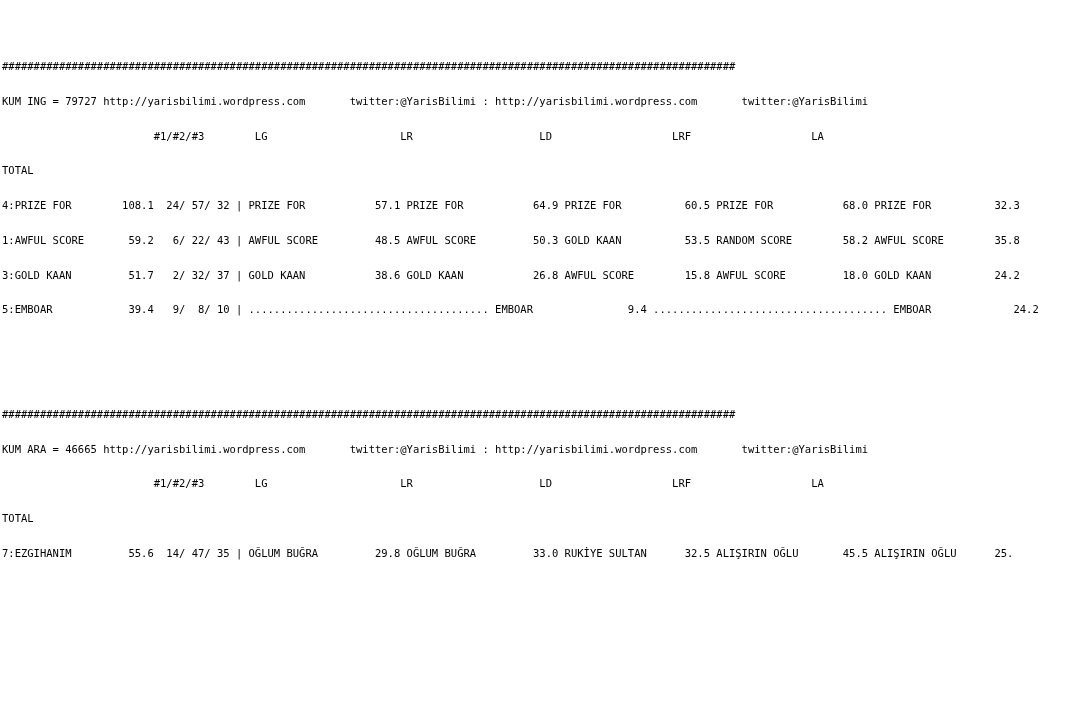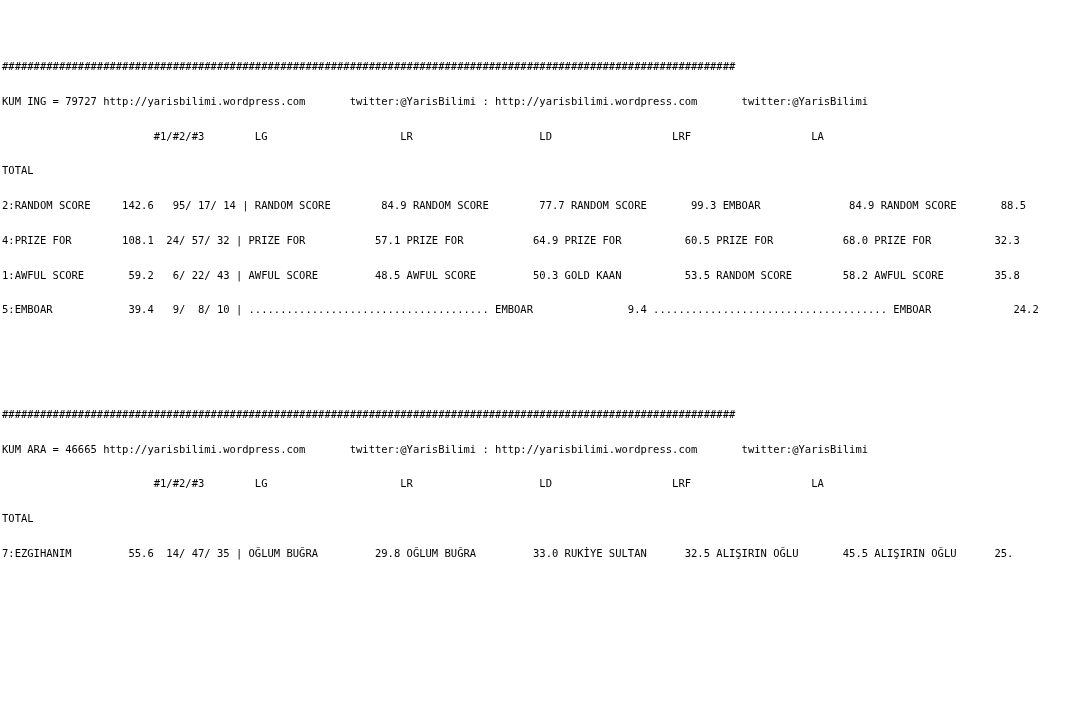--- a/index.html
+++ b/index.html
@@ -26,23 +26,23 @@
 </head>
 <body>
 
 <div id="sheet">
   
   <div class="blk">
     <span class="line rule">####################################################################################################################</span>
     <span class="line">KUM ING = 79727 http://yarisbilimi.wordpress.com       twitter:@YarisBilimi : http://yarisbilimi.wordpress.com       twitter:@YarisBilimi</span>
     <span class="line">                        #1/#2/#3        LG                     LR                    LD                   LRF                   LA</span>
     <span class="line">TOTAL</span>
-    <span class="line">2:RANDOM SCORE     142.6   95/ 17/ 14 | RANDOM SCORE        84.9 RANDOM SCORE        77.7 RANDOM SCORE       99.3 EMBOAR              84.9 RANDOM SCORE       88.5</span>
     <span class="line">4:PRIZE FOR        108.1  24/ 57/ 32 | PRIZE FOR           57.1 PRIZE FOR           64.9 PRIZE FOR          60.5 PRIZE FOR           68.0 PRIZE FOR          32.3</span>
     <span class="line">1:AWFUL SCORE       59.2   6/ 22/ 43 | AWFUL SCORE         48.5 AWFUL SCORE         50.3 GOLD KAAN          53.5 RANDOM SCORE        58.2 AWFUL SCORE        35.8</span>
+    <span class="line">3:GOLD KAAN         51.7   2/ 32/ 37 | GOLD KAAN           38.6 GOLD KAAN           26.8 AWFUL SCORE        15.8 AWFUL SCORE         18.0 GOLD KAAN          24.2</span>
     <span class="line">5:EMBOAR            39.4   9/  8/ 10 | ...................................... EMBOAR               9.4 ..................................... EMBOAR             24.2</span>
   </div>
 
   
   <div class="blk">
     <span class="line rule">####################################################################################################################</span>
     <span class="line">KUM ARA = 46665 http://yarisbilimi.wordpress.com       twitter:@YarisBilimi : http://yarisbilimi.wordpress.com       twitter:@YarisBilimi</span>
     <span class="line">                        #1/#2/#3        LG                     LR                    LD                   LRF                   LA</span>
     <span class="line">TOTAL</span>
     <span class="line">7:EZGIHANIM         55.6  14/ 47/ 35 | OĞLUM BUĞRA         29.8 OĞLUM BUĞRA         33.0 RUKİYE SULTAN      32.5 ALIŞIRIN OĞLU       45.5 ALIŞIRIN OĞLU      25.</span>

